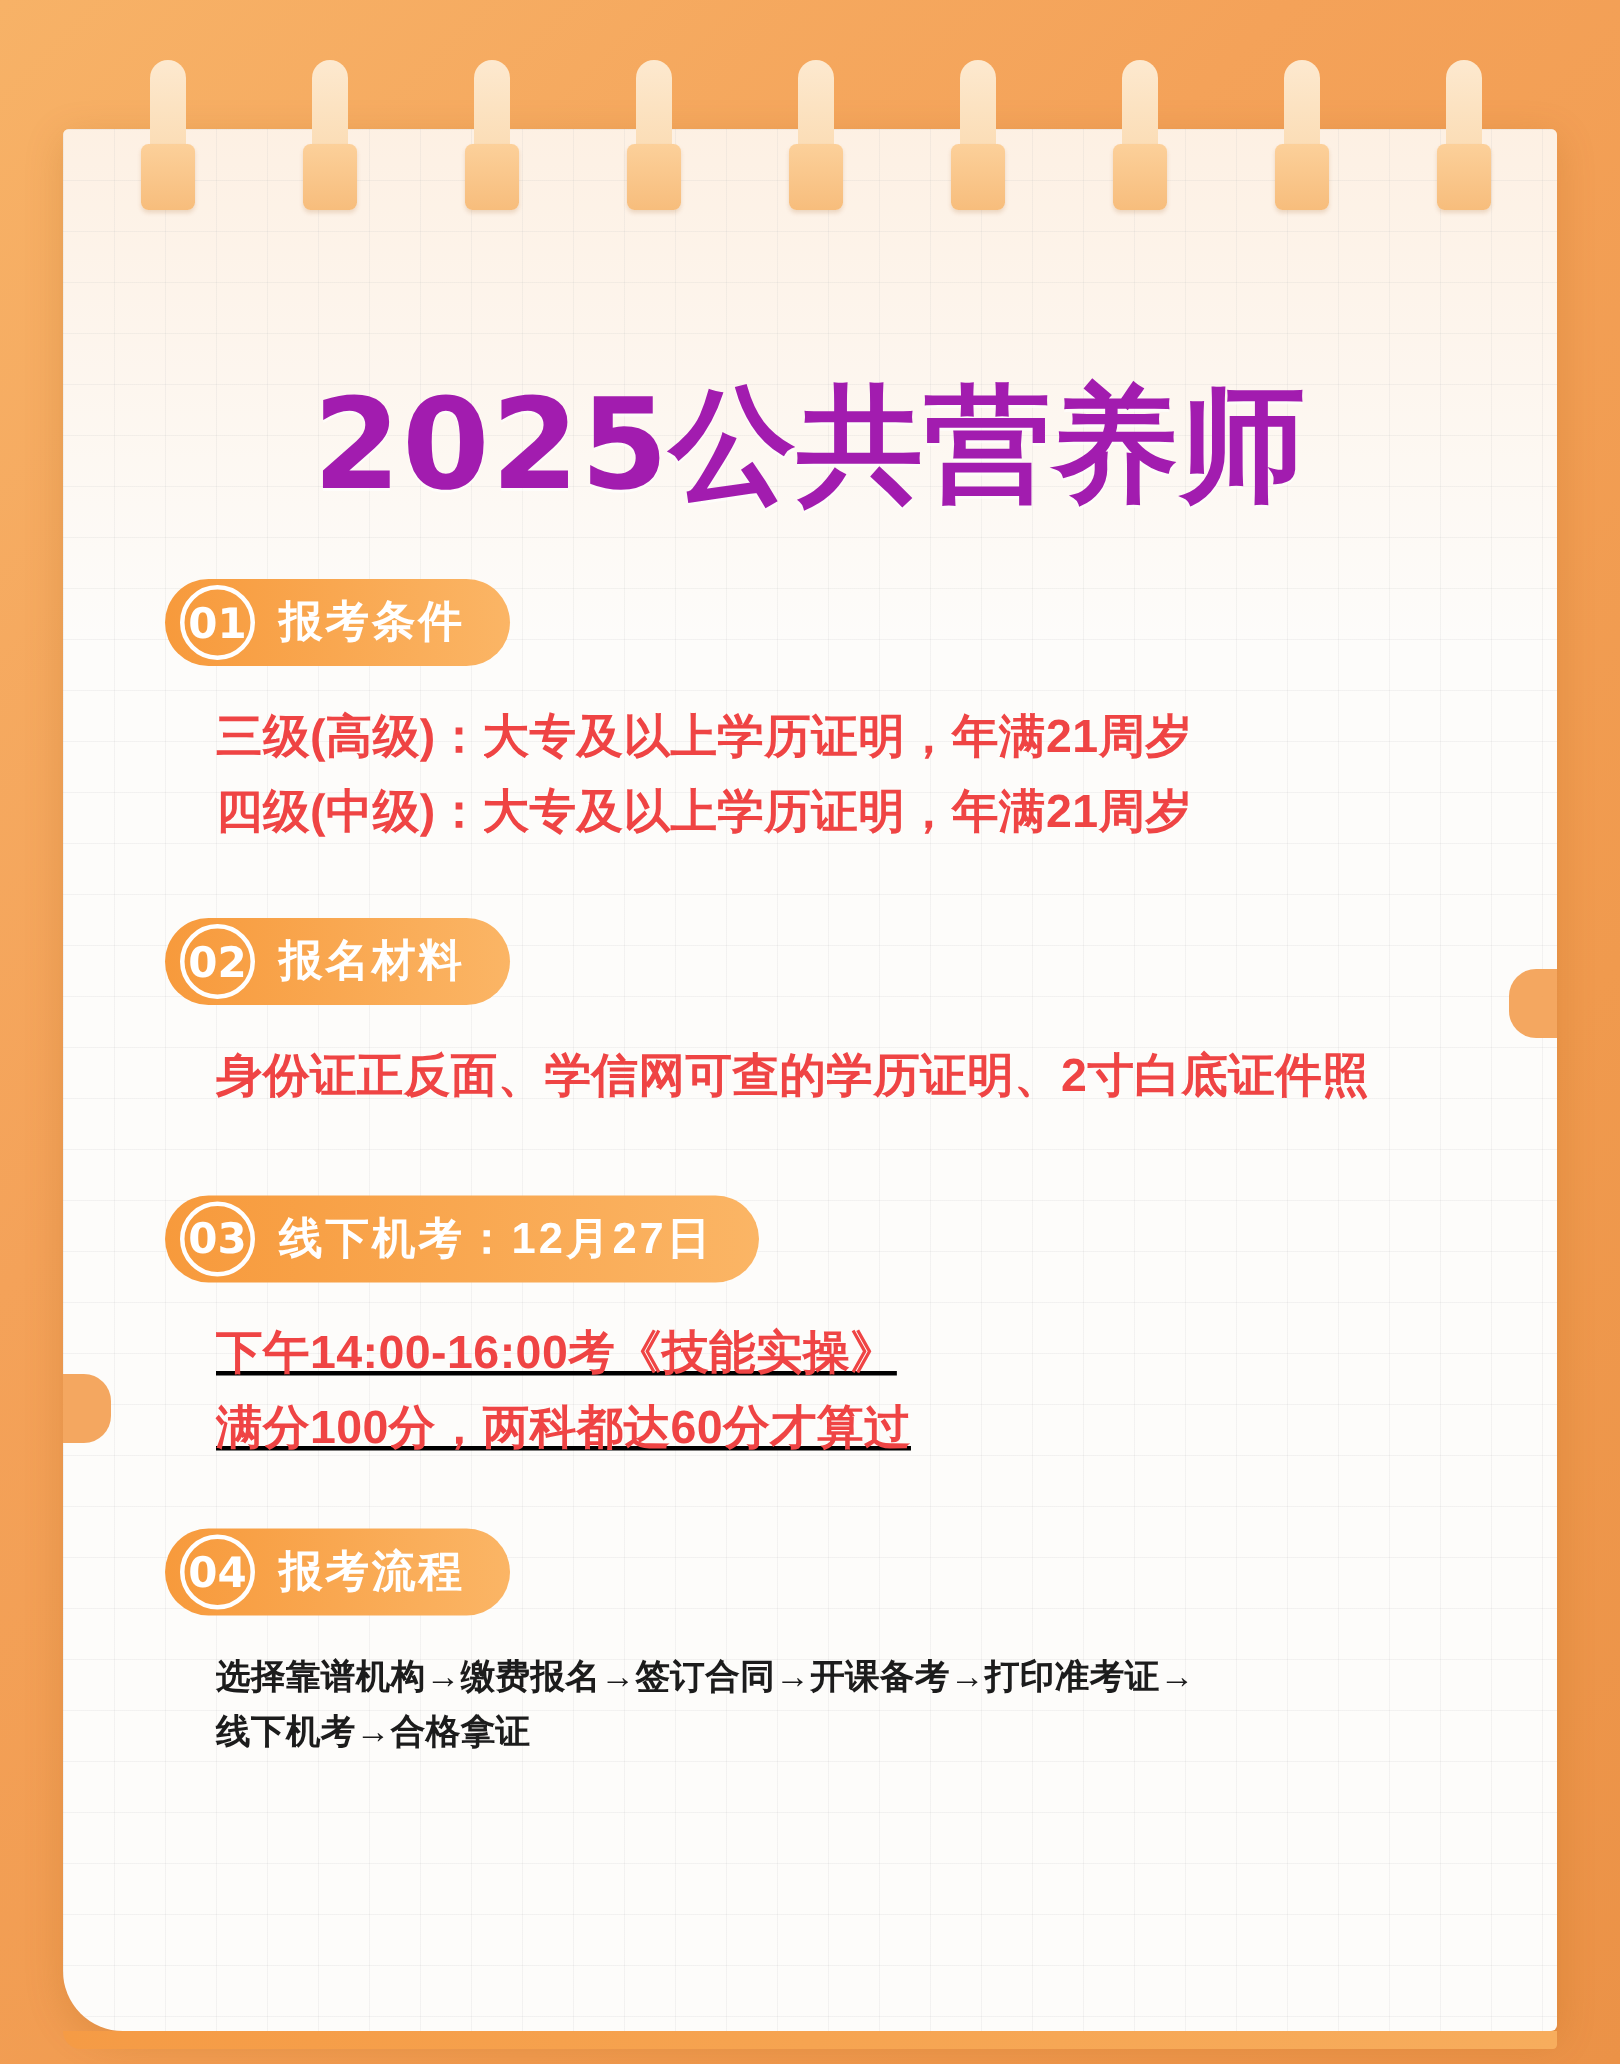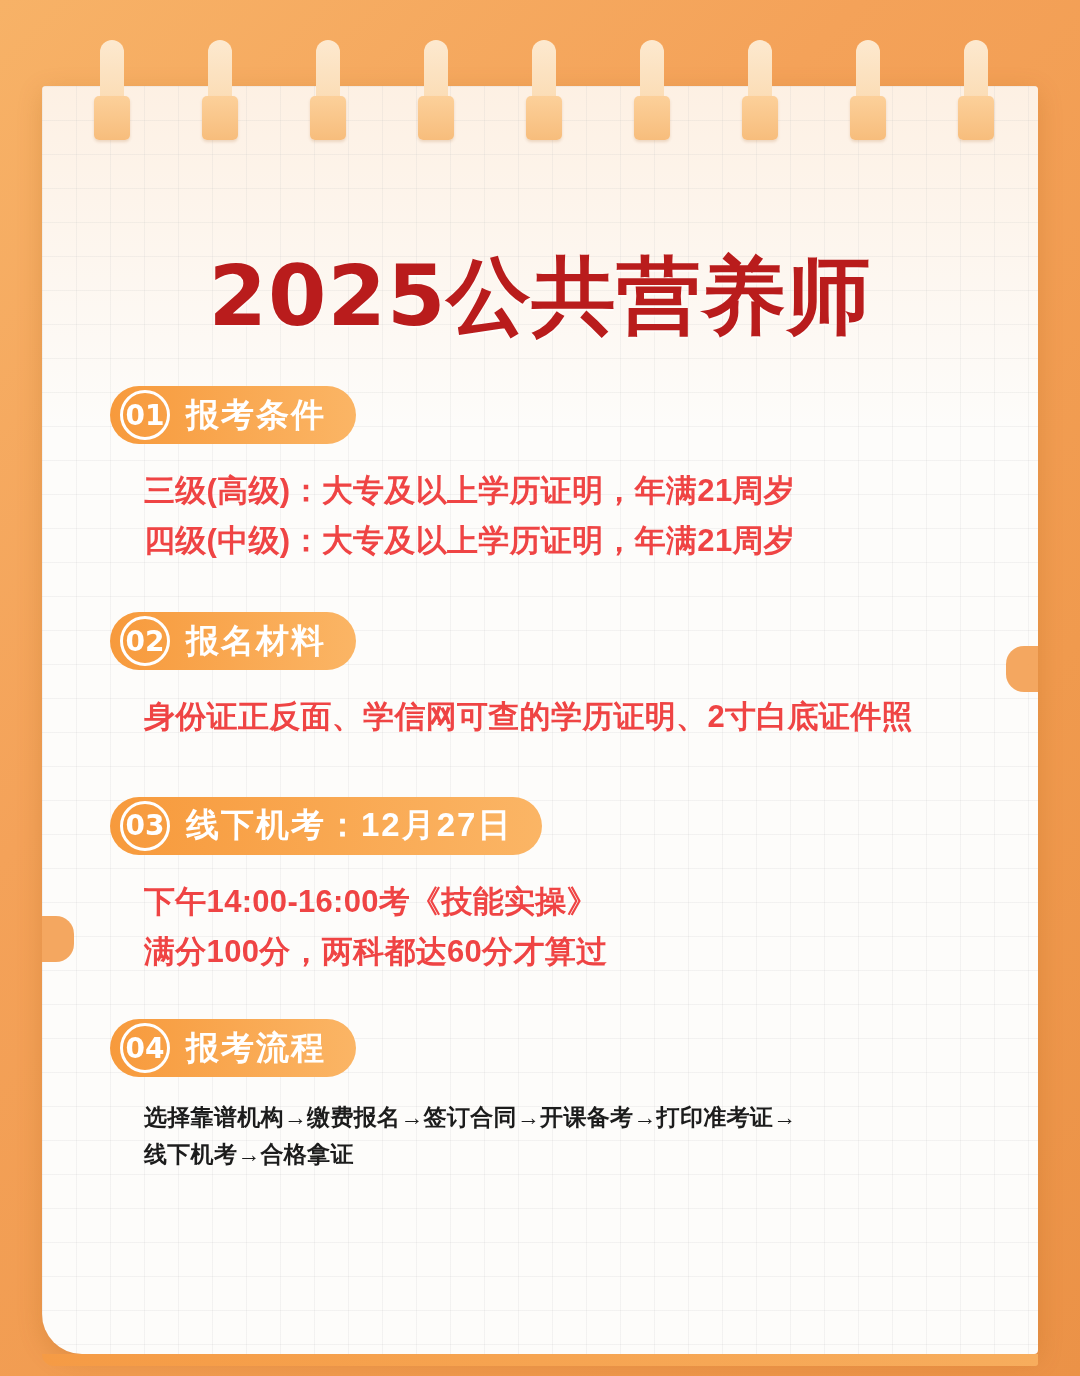--- a/index.html
+++ b/index.html
@@ -87,21 +87,21 @@
   
   .title {
     position: absolute;
     left: 0;
     right: 0;
     top: 154px;
     text-align: center;
     font-size: 84px;
     font-weight: 900;
     letter-spacing: 1px;
-    color: #b91c1c;
+    color: #a21caf;
     font-family: "DejaVu Sans", "Liberation Sans", sans-serif;
     text-shadow: 0 2px 0 rgba(255,255,255,0.6);
   }
   
   .content {
     position: absolute;
     left: 0;
     right: 12px;
     top: 300px;
     padding: 0 44px 0 68px;
@@ -126,21 +126,21 @@
     font-weight: 700;
     display: flex;
     align-items: center;
     justify-content: center;
     margin-right: 16px;
     box-sizing: border-box;
     font-family: "DejaVu Sans", sans-serif;
   }
   .sec-title {
     color: #ffffff;
-    font-size: 33px;
+    font-size: 29px;
     font-weight: 700;
     letter-spacing: 2px;
     white-space: nowrap;
   }
   .sec-body {
     margin-top: 22px;
     padding-left: 34px;
   }
   .line {
     font-size: 31px;
@@ -215,21 +215,21 @@
     <div class="section" style="margin-top:46px;">
       <div class="sec-head">
         <div class="sec-num">02</div>
         <div class="sec-title">报名材料</div>
       </div>
       <div class="sec-body">
         <div class="line">身份证正反面、学信网可查的学历证明、2寸白底证件照</div>
       </div>
     </div>
 
-    <div class="section" style="margin-top:54px;">
+    <div class="section" style="margin-top:54px;text-decoration:underline;">
       <div class="sec-head">
         <div class="sec-num">03</div>
         <div class="sec-title">线下机考：12月27日</div>
       </div>
       <div class="sec-body">
         <div class="line">下午14:00-16:00考《技能实操》</div>
         <div class="line">满分100分，两科都达60分才算过</div>
       </div>
     </div>
 

